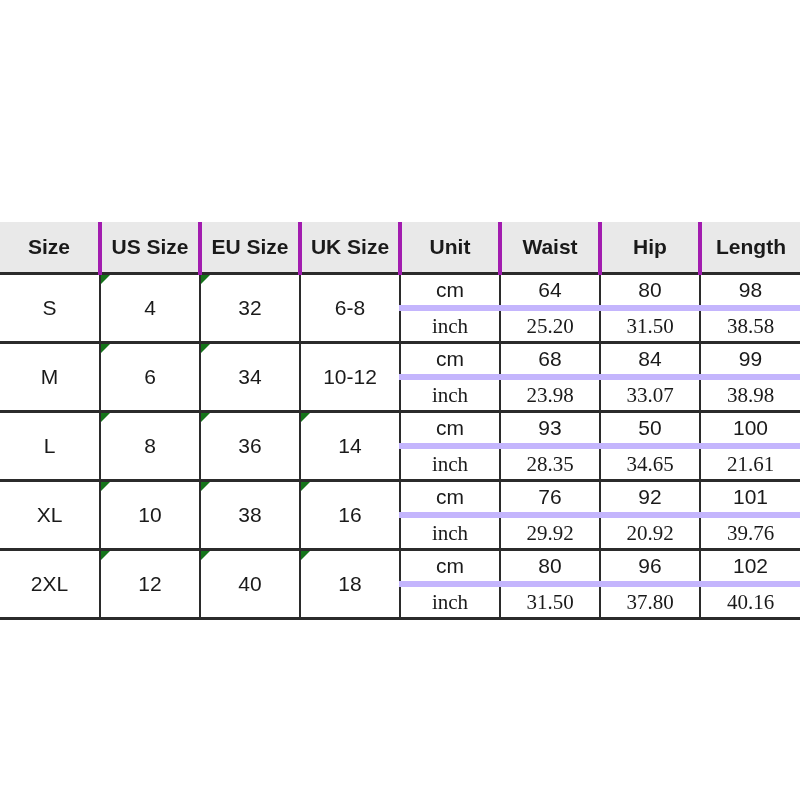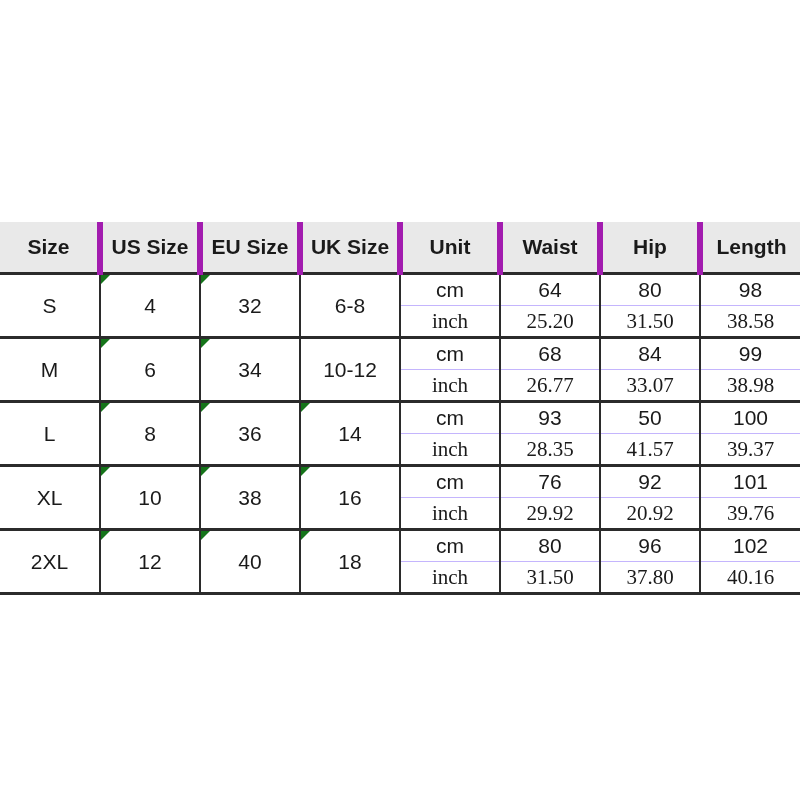--- a/index.html
+++ b/index.html
@@ -36,21 +36,21 @@
 
   
   thead th {
     background: #e9e9e9;
     font-weight: bold;
     font-size: 21px;
     color: #1a1a1a;
     height: 50px;
     text-align: center;
     vertical-align: middle;
-    border-left: 6px solid #a21caf;
+    border-left: 4px solid #a21caf;
     border-right: 2px solid #2b2b2b;
     border-top: none;
     border-bottom: 3px solid #2b2b2b;
     padding: 0;
   }
   thead th.first-col { border-left: none; }
   thead th.last-col  { border-right: none; }
 
   
   tbody td {
@@ -73,21 +73,21 @@
   tbody td.group-cell {
     border-top: 3px solid #2b2b2b;
     border-bottom: 3px solid #2b2b2b;
     height: 60px;
     position: relative;
   }
 
   
   tbody tr.row-top td.metric {
     border-top: 3px solid #2b2b2b;
-    border-bottom: 1px solid #c4b5fd;
+    border-bottom: 6px solid #c4b5fd;
     height: 30px;
   }
   tbody tr.row-bot td.metric {
     border-top: 1px solid #2b2b2b;
     border-bottom: 3px solid #2b2b2b;
     height: 30px;
     font-family: Liberation Serif, serif;
   }
 
   
@@ -156,39 +156,39 @@
           <td rowspan="2" class="group-cell ">6<span class="flag-marker"></span></td>
           <td rowspan="2" class="group-cell ">34<span class="flag-marker"></span></td>
           <td rowspan="2" class="group-cell ">10-12</td>
           <td class="metric ">cm</td>
           <td class="metric ">68</td>
           <td class="metric ">84</td>
           <td class="metric last-col">99</td>
         </tr>
         <tr class="row-bot">
           <td class="metric ">inch</td>
-          <td class="metric ">26.77</td>
+          <td class="metric ">23.98</td>
           <td class="metric ">33.07</td>
           <td class="metric last-col">38.98</td>
         </tr>
         <tr class="row-top">
           <td rowspan="2" class="group-cell first-col">L</td>
           <td rowspan="2" class="group-cell ">8<span class="flag-marker"></span></td>
           <td rowspan="2" class="group-cell ">36<span class="flag-marker"></span></td>
           <td rowspan="2" class="group-cell ">14<span class="flag-marker"></span></td>
           <td class="metric ">cm</td>
           <td class="metric ">93</td>
           <td class="metric ">50</td>
           <td class="metric last-col">100</td>
         </tr>
         <tr class="row-bot">
           <td class="metric ">inch</td>
           <td class="metric ">28.35</td>
-          <td class="metric ">41.57</td>
-          <td class="metric last-col">39.37</td>
+          <td class="metric ">34.65</td>
+          <td class="metric last-col">21.61</td>
         </tr>
         <tr class="row-top">
           <td rowspan="2" class="group-cell first-col">XL</td>
           <td rowspan="2" class="group-cell ">10<span class="flag-marker"></span></td>
           <td rowspan="2" class="group-cell ">38<span class="flag-marker"></span></td>
           <td rowspan="2" class="group-cell ">16<span class="flag-marker"></span></td>
           <td class="metric ">cm</td>
           <td class="metric ">76</td>
           <td class="metric ">92</td>
           <td class="metric last-col">101</td>

